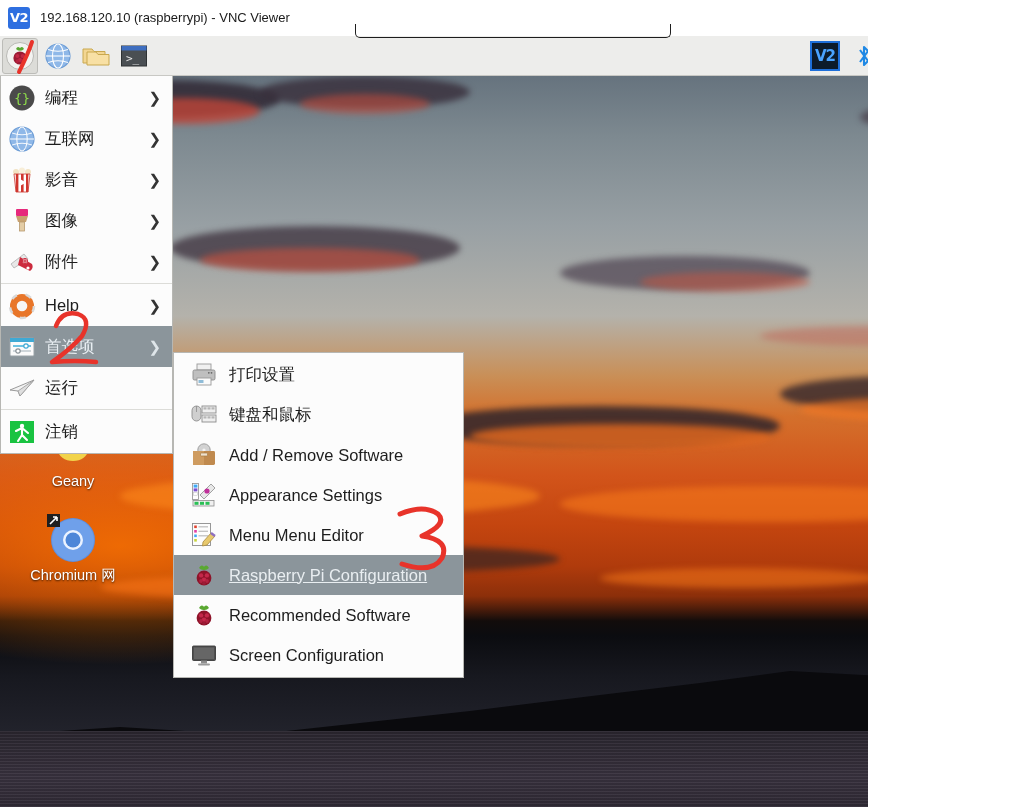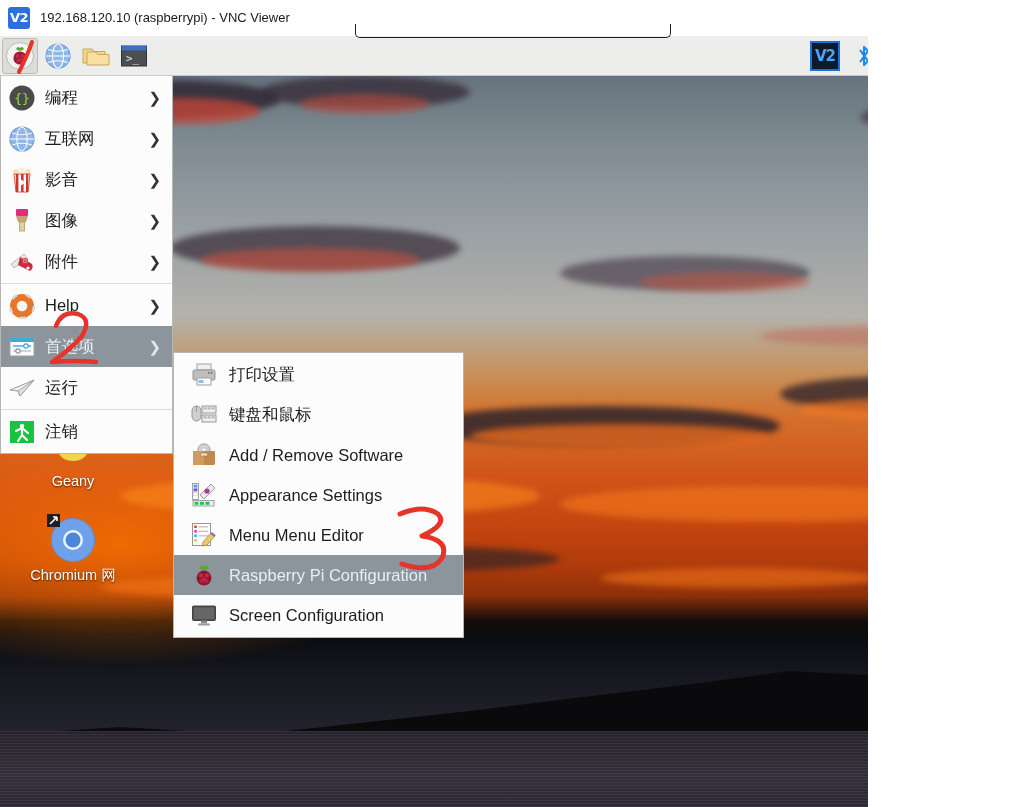--- a/index.html
+++ b/index.html
@@ -199,21 +199,21 @@
     padding: 2px 0;
   }
   .si {
     display: flex; align-items: center;
     height: 40px;
     padding-left: 16px;
     font-size: 16.5px;
     color: #1d1d1d;
     white-space: nowrap;
   }
-  .si.sel { background: #8b959b; color: #e9eef1; }
+  .si.sel { background: #8b959b; color: #e9eef1; text-decoration: underline; }
   .si .ic {
     width: 28px; height: 28px; margin-right: 11px;
     display:flex; align-items:center; justify-content:center;
     flex: 0 0 28px;
   }
 
   
   .desk-icon {
     position: absolute;
     width: 110px;
@@ -596,20 +596,35 @@
             <circle cx="15.9" cy="13.4" r="2.2" fill="#c4284a"></circle>
             <circle cx="13" cy="17.6" r="2.2" fill="#c4284a"></circle>
             <circle cx="10" cy="19" r="1.9" fill="#b22241"></circle>
             <circle cx="16" cy="19" r="1.9" fill="#b22241"></circle>
             <circle cx="13" cy="21.2" r="1.7" fill="#9c1b36"></circle>
           </svg>
         </div>
         <div>Raspberry Pi Configuration</div>
       </div>
 
+      <div class="si">
+        <div class="ic">
+          <svg width="26" height="26" viewBox="0 0 26 26">
+            <path d="M8 6 Q10 1.5 13 4.8 Q16 1.5 18 6 Q15.5 8.5 13 8 Q10.5 8.5 8 6 Z" fill="#5aa832"></path>
+            <circle cx="13" cy="16" r="7.4" fill="#8e1329"></circle>
+            <circle cx="10.1" cy="13.4" r="2.2" fill="#c4284a"></circle>
+            <circle cx="15.9" cy="13.4" r="2.2" fill="#c4284a"></circle>
+            <circle cx="13" cy="17.6" r="2.2" fill="#c4284a"></circle>
+            <circle cx="10" cy="19" r="1.9" fill="#b22241"></circle>
+            <circle cx="16" cy="19" r="1.9" fill="#b22241"></circle>
+            <circle cx="13" cy="21.2" r="1.7" fill="#9c1b36"></circle>
+          </svg>
+        </div>
+        <div>Recommended Software</div>
+      </div>
 
       <div class="si">
         <div class="ic">
           <svg width="26" height="26" viewBox="0 0 26 26">
             <rect x="1.5" y="4" width="23" height="14.5" rx="1" fill="#4f4f4f" stroke="#3a3a3a" stroke-width="0.9"></rect>
             <rect x="3" y="5.5" width="20" height="11.5" fill="#666666"></rect>
             <rect x="10" y="18.5" width="6" height="3" fill="#8c8c8c"></rect>
             <rect x="7" y="21.5" width="12" height="2" rx="1" fill="#9a9a9a"></rect>
           </svg>
         </div>

